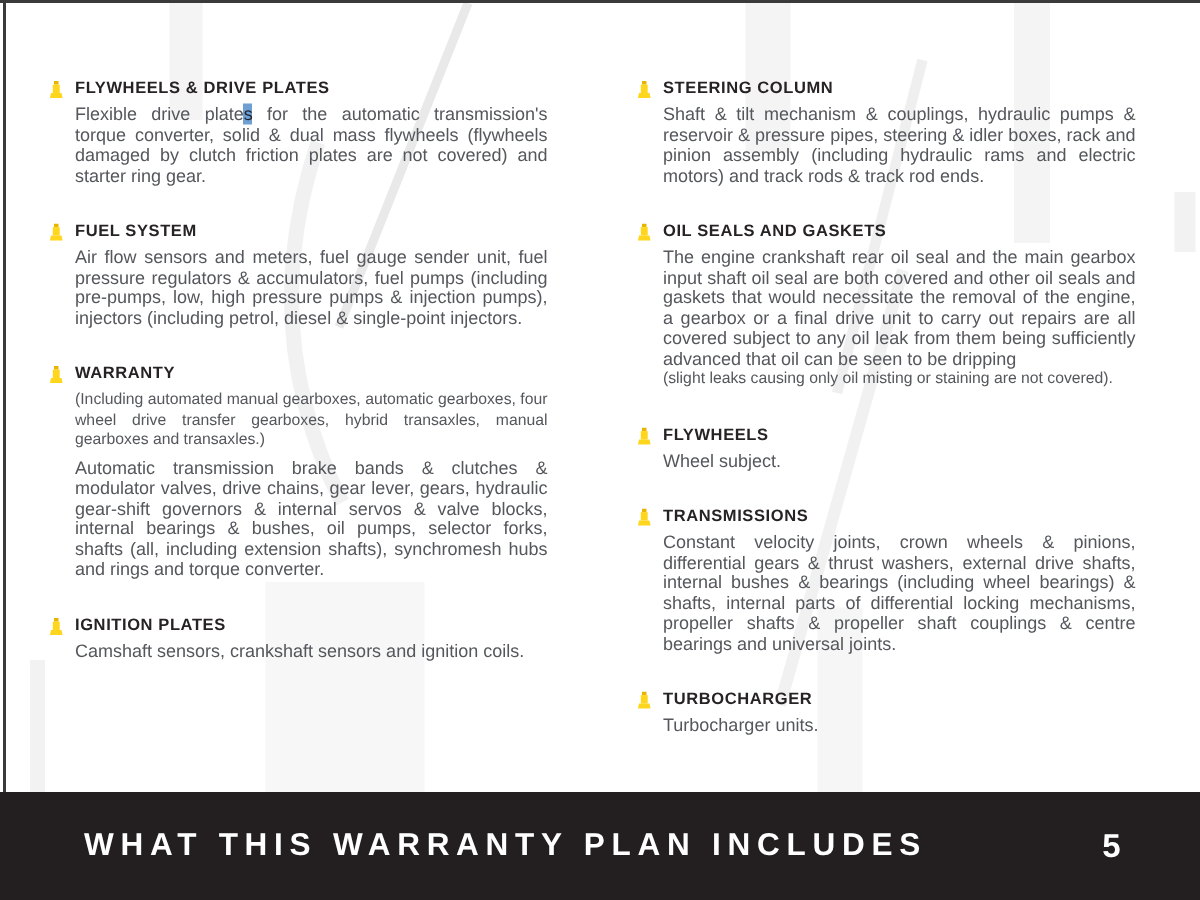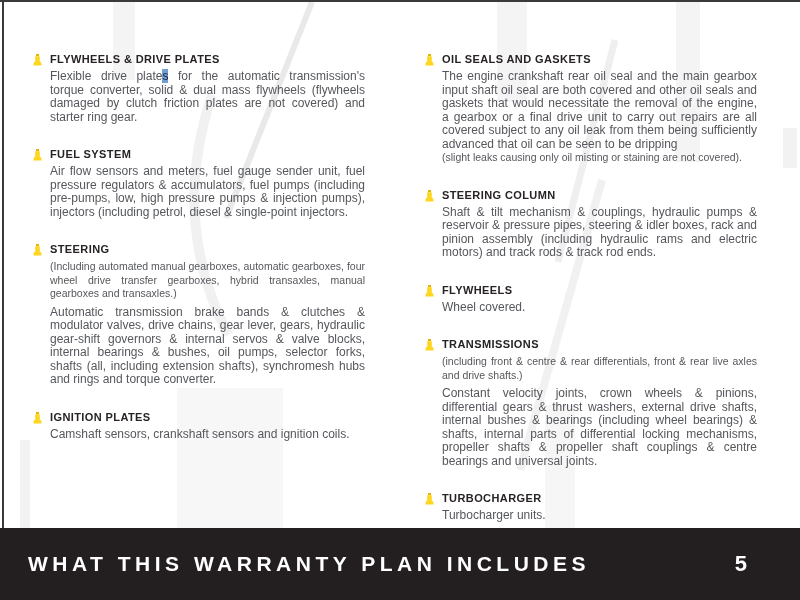--- a/index.html
+++ b/index.html
@@ -31,21 +31,21 @@
   }
   .small{
     font-size:10.5px;line-height:13.5px;color:#55575c;text-align:justify;
   }
   .intro{margin-bottom:5px;}
   .hl{background:#6f9fd3;color:#1d2430;}
   
   .footer{
     position:absolute;left:0;bottom:0;width:800px;height:72px;
     background:#231f20;display:flex;align-items:center;
-    box-sizing:border-box;padding:0 52px 0 28px;z-index:2;
+    box-sizing:border-box;padding:0 52px 0 56px;z-index:2;
   }
   .footer-title{
     color:#ffffff;font-size:21px;font-weight:600;letter-spacing:4.5px;
   }
   .footer-page{
     margin-left:auto;color:#ffffff;font-size:22px;font-weight:700;letter-spacing:1px;
   }
 </style>
 </head>
 <body>
@@ -90,21 +90,21 @@
       </div>
       <p class="body">Air flow sensors and meters, fuel gauge sender unit, fuel pressure regulators &amp; accumulators, fuel pumps (including pre-pumps, low, high pressure pumps &amp; injection pumps), injectors (including petrol, diesel &amp; single-point injectors.</p>
     </section>
     <section class="sec">
       <div class="sec-head">
         <span class="bullet"><svg width="9" height="12" viewBox="0 0 9 12">
             <rect x="3" y="0" width="3" height="2.4" fill="#e8b400"></rect>
             <rect x="2.2" y="2.4" width="4.6" height="5.6" fill="#ffd61e"></rect>
             <path d="M1 8h7l0.7 3.4H0.3z" fill="#ffd61e"></path>
           </svg></span>
-        <h3 class="sec-title">STEERING</h3>
+        <h3 class="sec-title">WARRANTY</h3>
       </div>
       <p class="small intro">(Including automated manual gearboxes, automatic gearboxes, four wheel drive transfer gearboxes, hybrid transaxles, manual gearboxes and transaxles.)</p>
       <p class="body">Automatic transmission brake bands &amp; clutches &amp; modulator valves, drive chains, gear lever, gears, hydraulic gear-shift governors &amp; internal servos &amp; valve blocks, internal bearings &amp; bushes, oil pumps, selector forks, shafts (all, including extension shafts), synchromesh hubs and rings and torque converter.</p>
     </section>
     <section class="sec">
       <div class="sec-head">
         <span class="bullet"><svg width="9" height="12" viewBox="0 0 9 12">
             <rect x="3" y="0" width="3" height="2.4" fill="#e8b400"></rect>
             <rect x="2.2" y="2.4" width="4.6" height="5.6" fill="#ffd61e"></rect>
             <path d="M1 8h7l0.7 3.4H0.3z" fill="#ffd61e"></path>
@@ -115,57 +115,56 @@
     </section>
   </div>
 <div class="col" id="right-col">
     <section class="sec">
       <div class="sec-head">
         <span class="bullet"><svg width="9" height="12" viewBox="0 0 9 12">
             <rect x="3" y="0" width="3" height="2.4" fill="#e8b400"></rect>
             <rect x="2.2" y="2.4" width="4.6" height="5.6" fill="#ffd61e"></rect>
             <path d="M1 8h7l0.7 3.4H0.3z" fill="#ffd61e"></path>
           </svg></span>
+        <h3 class="sec-title">STEERING COLUMN</h3>
+      </div>
+      <p class="body">Shaft &amp; tilt mechanism &amp; couplings, hydraulic pumps &amp; reservoir &amp; pressure pipes, steering &amp; idler boxes, rack and pinion assembly (including hydraulic rams and electric motors) and track rods &amp; track rod ends.</p>
+    </section>
+    <section class="sec">
+      <div class="sec-head">
+        <span class="bullet"><svg width="9" height="12" viewBox="0 0 9 12">
+            <rect x="3" y="0" width="3" height="2.4" fill="#e8b400"></rect>
+            <rect x="2.2" y="2.4" width="4.6" height="5.6" fill="#ffd61e"></rect>
+            <path d="M1 8h7l0.7 3.4H0.3z" fill="#ffd61e"></path>
+          </svg></span>
         <h3 class="sec-title">OIL SEALS AND GASKETS</h3>
       </div>
       <p class="body">The engine crankshaft rear oil seal and the main gearbox input shaft oil seal are both covered and other oil seals and gaskets that would necessitate the removal of the engine, a gearbox or a final drive unit to carry out repairs are all covered subject to any oil leak from them being sufficiently advanced that oil can be seen to be dripping</p>
       <p class="small note">(slight leaks causing only oil misting or staining are not covered).</p>
     </section>
     <section class="sec">
       <div class="sec-head">
         <span class="bullet"><svg width="9" height="12" viewBox="0 0 9 12">
             <rect x="3" y="0" width="3" height="2.4" fill="#e8b400"></rect>
             <rect x="2.2" y="2.4" width="4.6" height="5.6" fill="#ffd61e"></rect>
             <path d="M1 8h7l0.7 3.4H0.3z" fill="#ffd61e"></path>
           </svg></span>
-        <h3 class="sec-title">STEERING COLUMN</h3>
-      </div>
-      <p class="body">Shaft &amp; tilt mechanism &amp; couplings, hydraulic pumps &amp; reservoir &amp; pressure pipes, steering &amp; idler boxes, rack and pinion assembly (including hydraulic rams and electric motors) and track rods &amp; track rod ends.</p>
-    </section>
-    <section class="sec">
-      <div class="sec-head">
-        <span class="bullet"><svg width="9" height="12" viewBox="0 0 9 12">
-            <rect x="3" y="0" width="3" height="2.4" fill="#e8b400"></rect>
-            <rect x="2.2" y="2.4" width="4.6" height="5.6" fill="#ffd61e"></rect>
-            <path d="M1 8h7l0.7 3.4H0.3z" fill="#ffd61e"></path>
-          </svg></span>
         <h3 class="sec-title">FLYWHEELS</h3>
       </div>
-      <p class="body">Wheel covered.</p>
+      <p class="body">Wheel subject.</p>
     </section>
     <section class="sec">
       <div class="sec-head">
         <span class="bullet"><svg width="9" height="12" viewBox="0 0 9 12">
             <rect x="3" y="0" width="3" height="2.4" fill="#e8b400"></rect>
             <rect x="2.2" y="2.4" width="4.6" height="5.6" fill="#ffd61e"></rect>
             <path d="M1 8h7l0.7 3.4H0.3z" fill="#ffd61e"></path>
           </svg></span>
         <h3 class="sec-title">TRANSMISSIONS</h3>
       </div>
-      <p class="small intro">(including front &amp; centre &amp; rear differentials, front &amp; rear live axles and drive shafts.)</p>
       <p class="body">Constant velocity joints, crown wheels &amp; pinions, differential gears &amp; thrust washers, external drive shafts, internal bushes &amp; bearings (including wheel bearings) &amp; shafts, internal parts of differential locking mechanisms, propeller shafts &amp; propeller shaft couplings &amp; centre bearings and universal joints.</p>
     </section>
     <section class="sec">
       <div class="sec-head">
         <span class="bullet"><svg width="9" height="12" viewBox="0 0 9 12">
             <rect x="3" y="0" width="3" height="2.4" fill="#e8b400"></rect>
             <rect x="2.2" y="2.4" width="4.6" height="5.6" fill="#ffd61e"></rect>
             <path d="M1 8h7l0.7 3.4H0.3z" fill="#ffd61e"></path>
           </svg></span>
         <h3 class="sec-title">TURBOCHARGER</h3>

